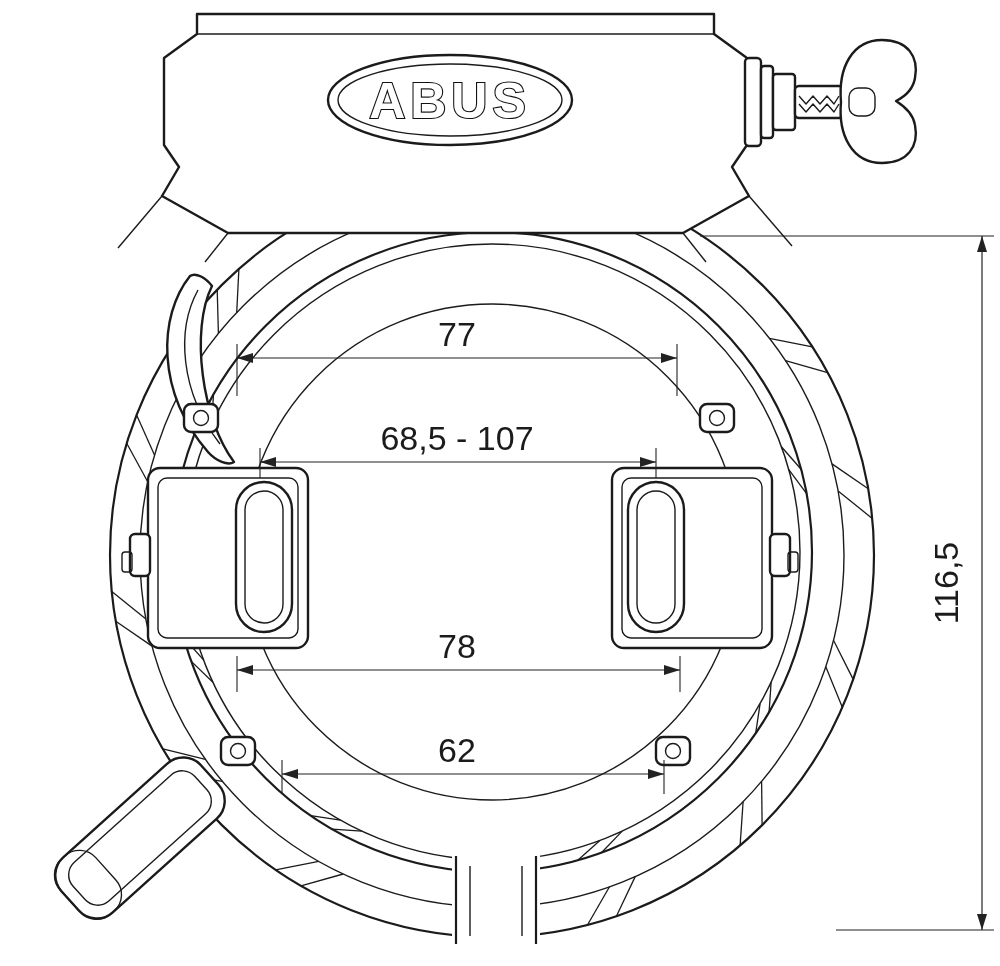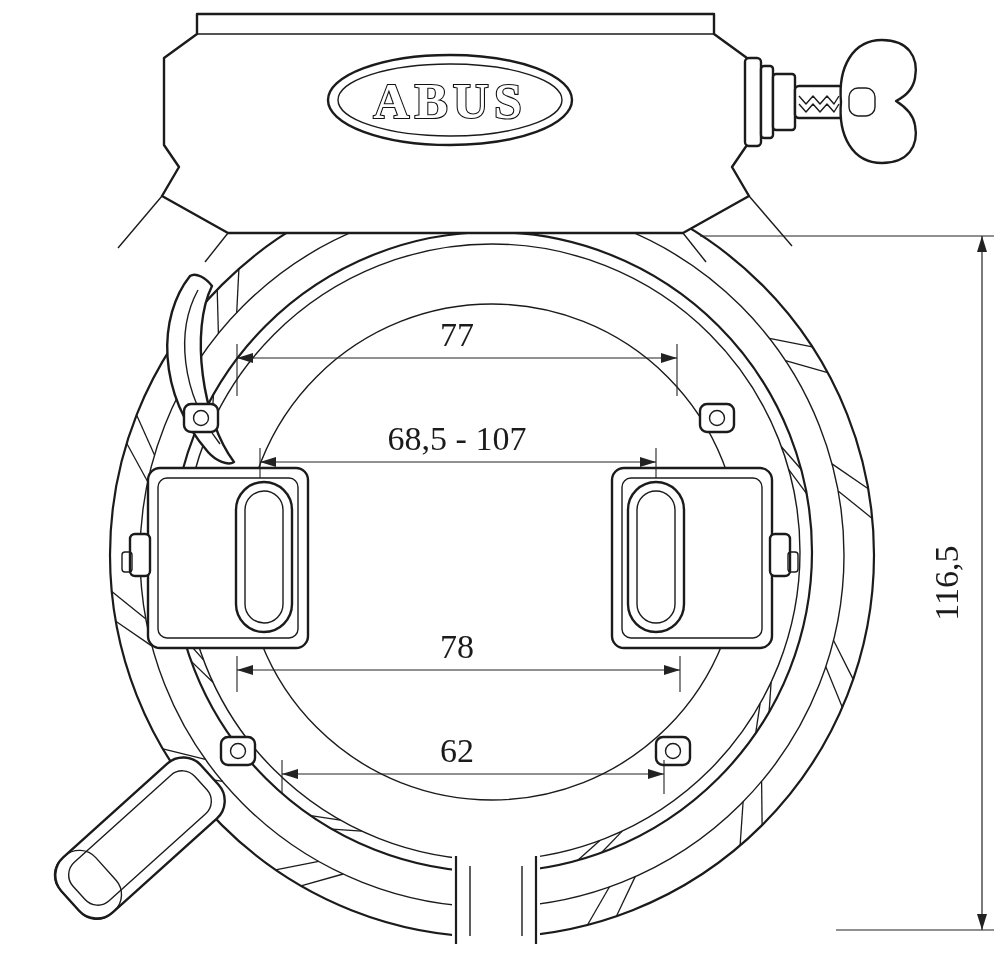--- a/index.html
+++ b/index.html
@@ -1,17 +1,17 @@
 <!DOCTYPE html>
 <html><head>
 <meta charset="utf-8">
 <style>
   html,body{margin:0;padding:0;background:#fff;}
   .stage{position:relative;width:1000px;height:966px;background:#fff;overflow:hidden;
-         font-family:Liberation Serif, serif;}
+         font-family:Liberation Sans, sans-serif;}
   svg{display:block;}
   .outline{fill:#fff;stroke:#1b1b1b;stroke-width:2.4;stroke-linejoin:round;}
   .outline-thin{fill:none;stroke:#1b1b1b;stroke-width:1.4;stroke-linejoin:round;}
   .ring{fill:none;stroke:#1b1b1b;stroke-width:2.2;}
   .ring-thin{fill:none;stroke:#1b1b1b;stroke-width:1.4;}
   .hatch line{stroke:#1b1b1b;stroke-width:1.3;}
   .dim-line{stroke:#222;stroke-width:1.2;fill:none;}
   .ext-line{stroke:#222;stroke-width:1.1;}
   .arrow{fill:#222;stroke:none;}
   .dim-text{font-size:34px;fill:#1b1b1b;}

